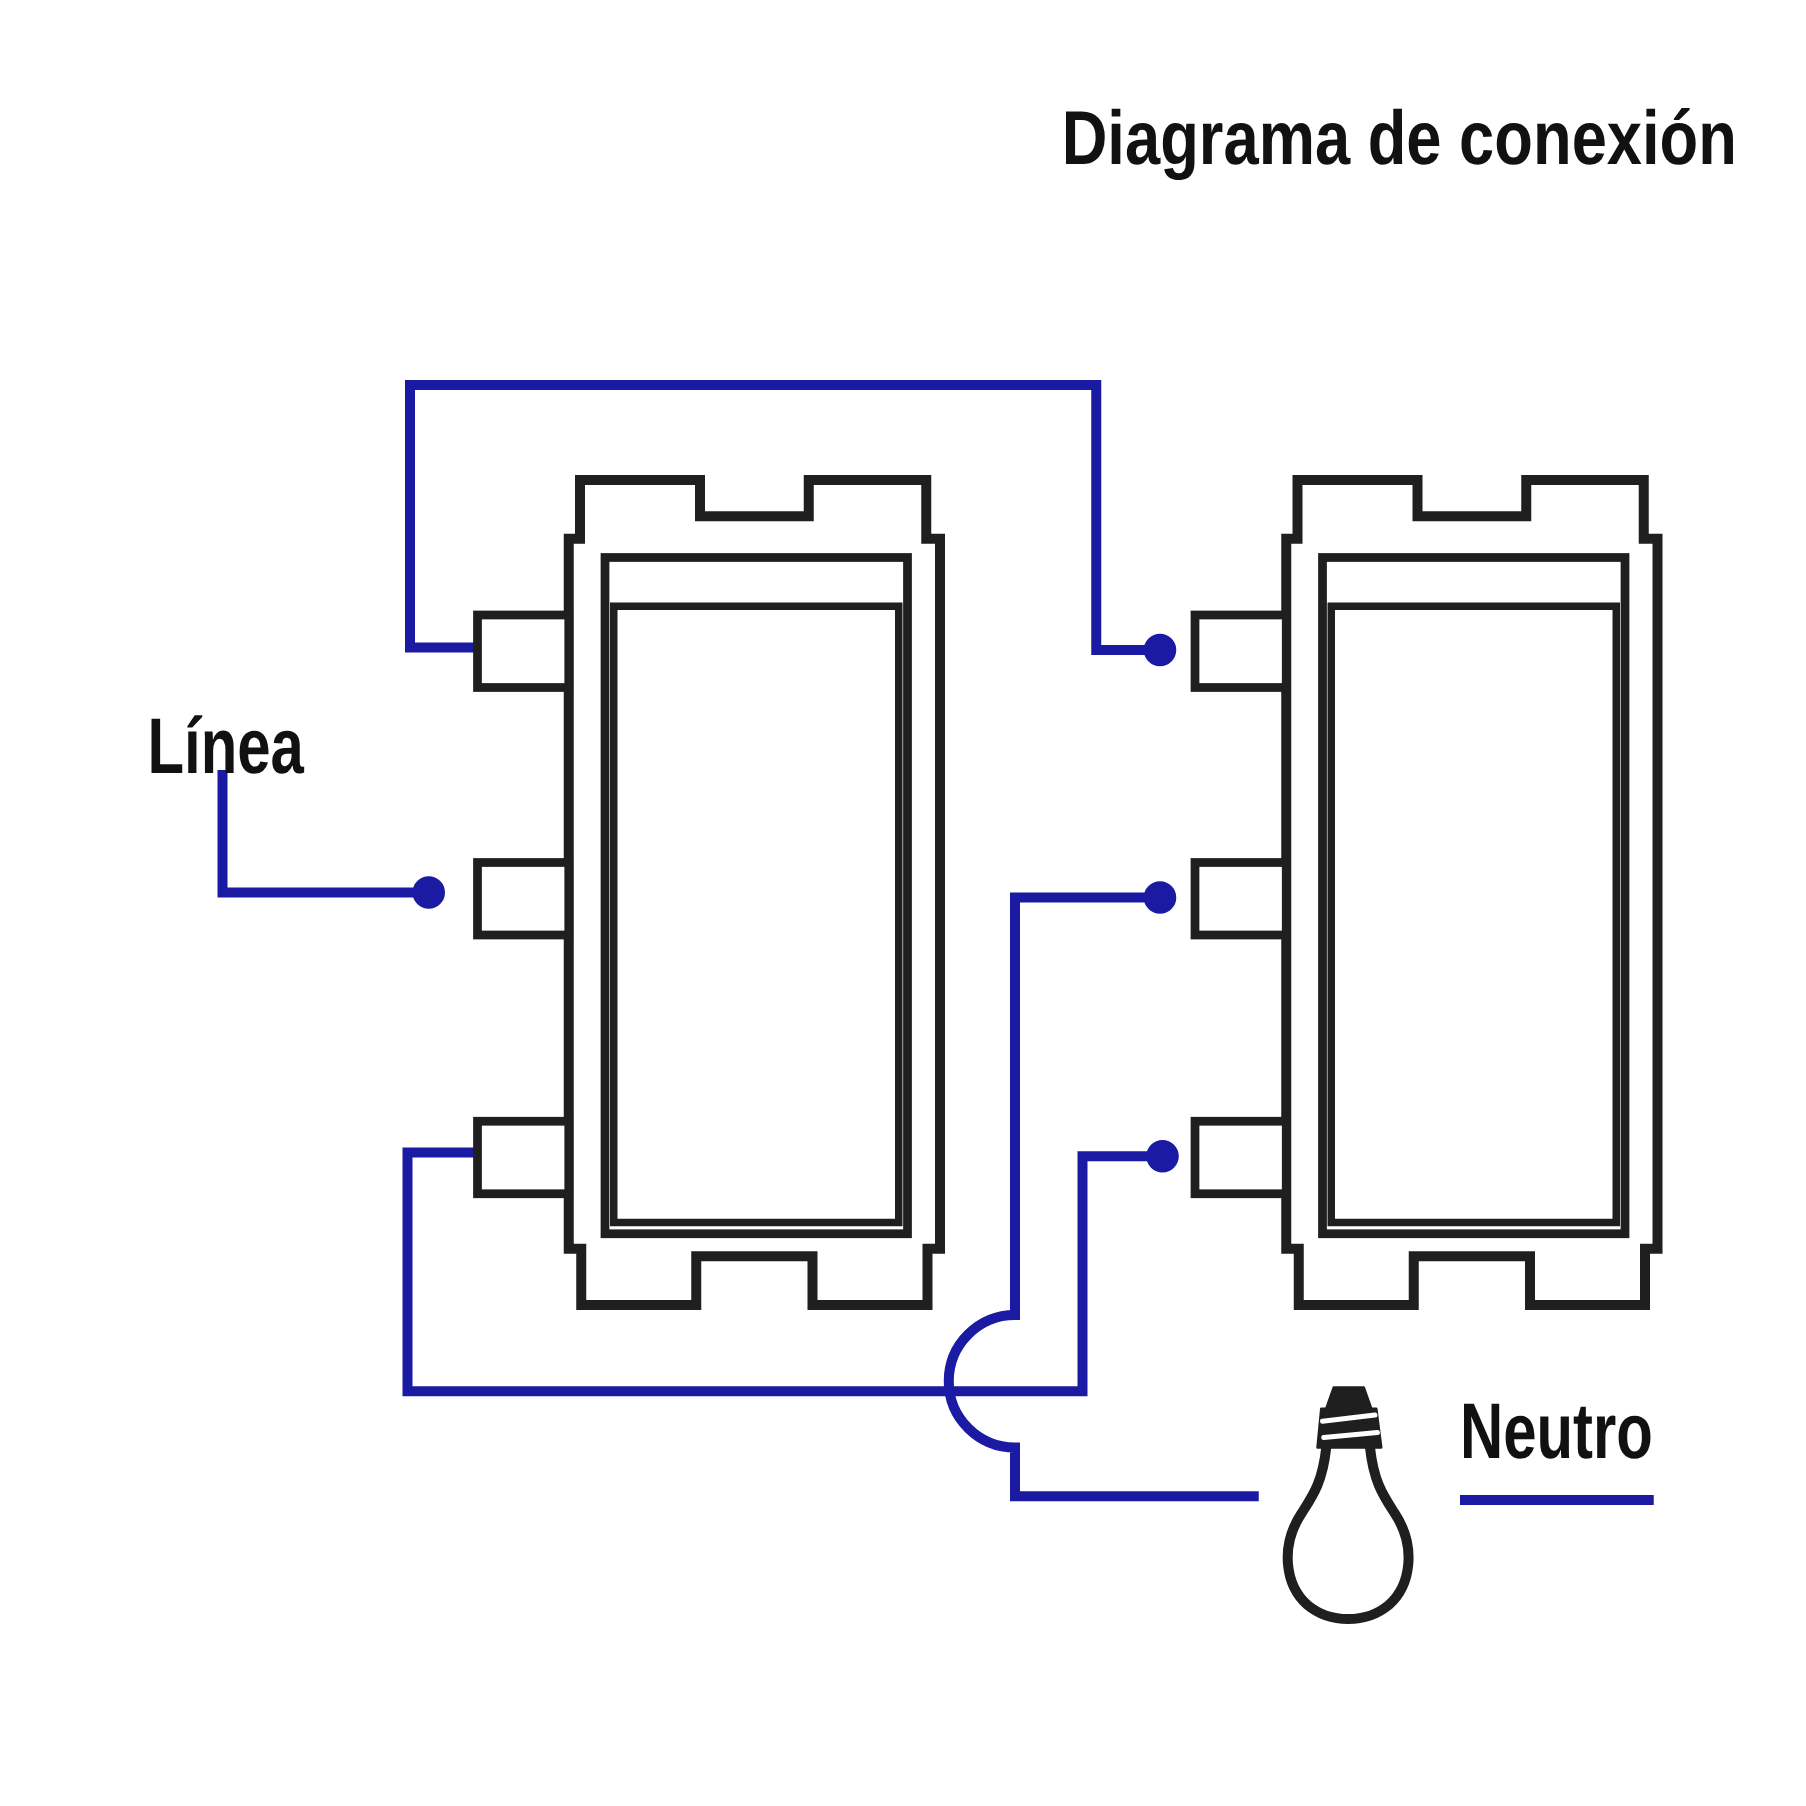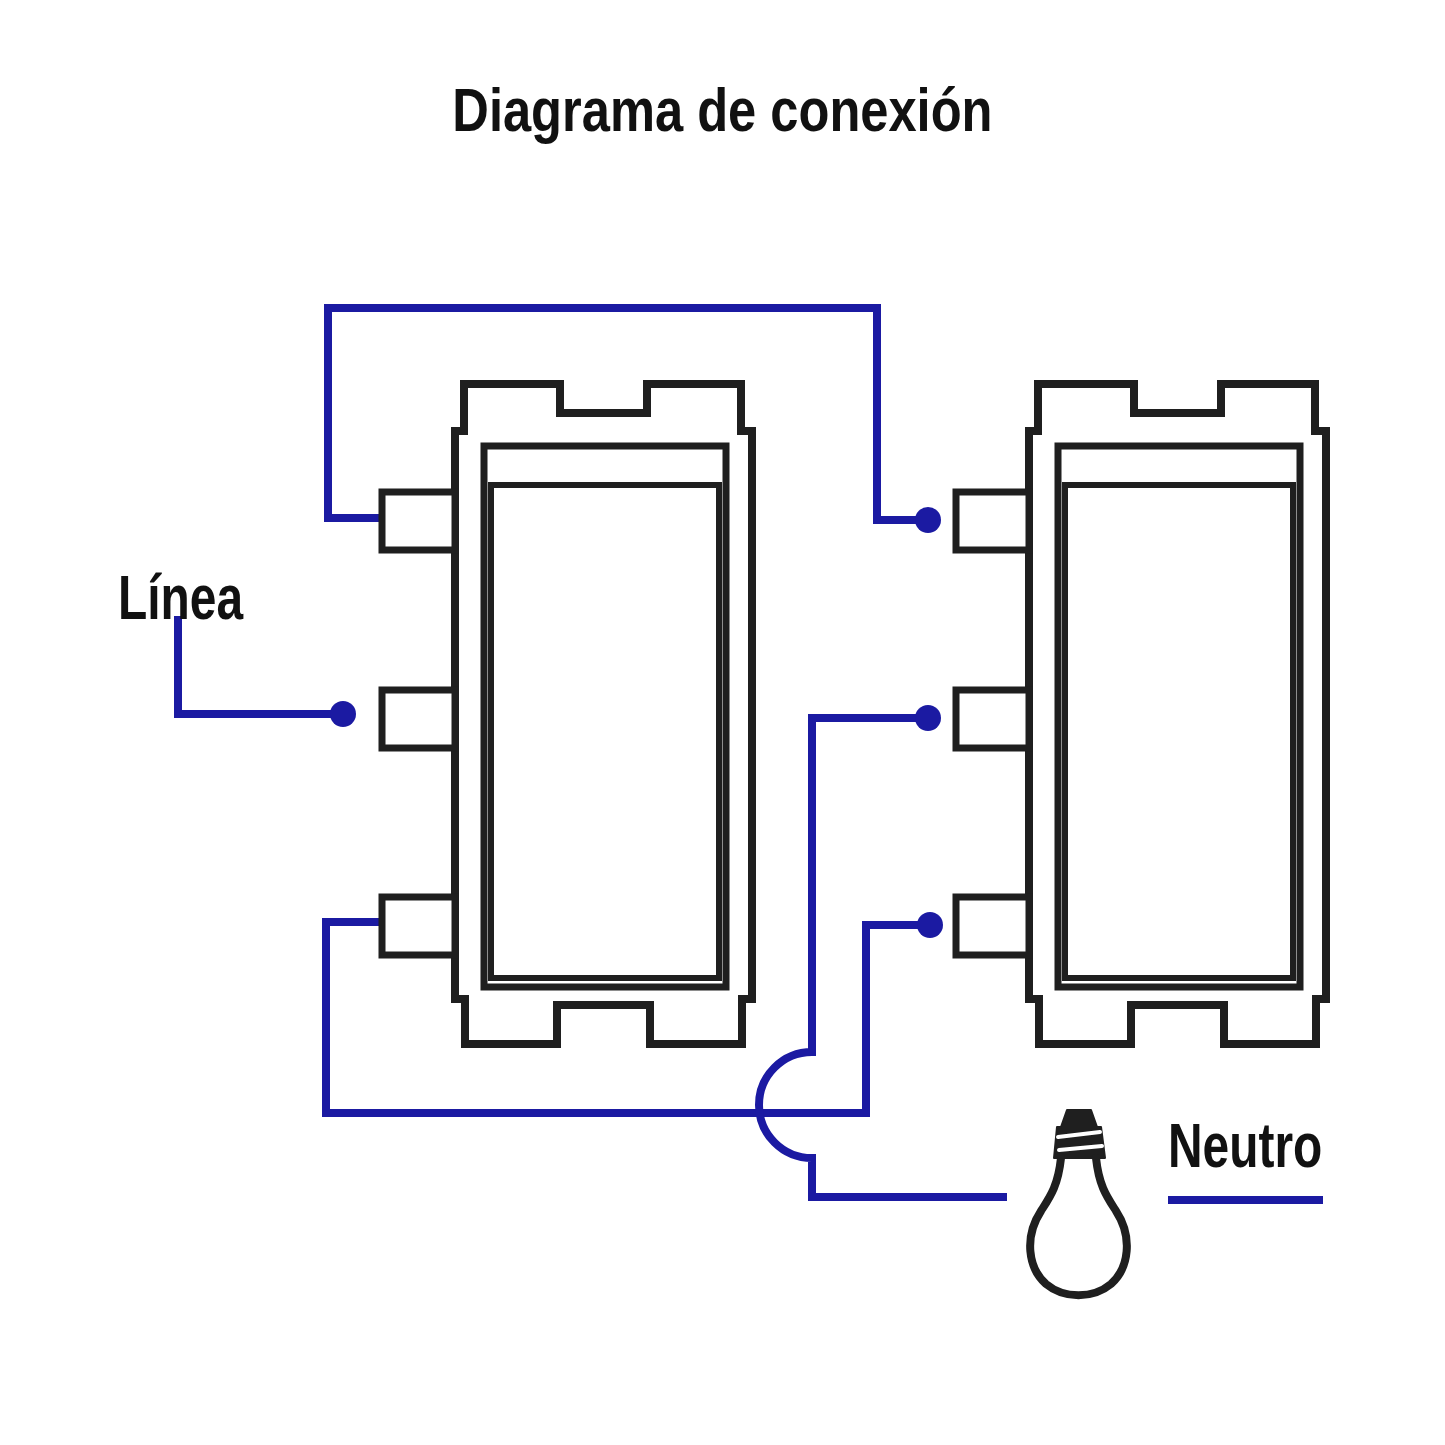--- a/index.html
+++ b/index.html
@@ -26,21 +26,21 @@
   .bulb-stroke{fill:none;stroke:var(--outline);stroke-width:8;stroke-linecap:round;}
   .bulb-fill{fill:var(--outline);stroke:var(--outline);stroke-width:2;stroke-linejoin:round;}
   .bulb-slit{fill:none;stroke:#ffffff;stroke-width:4;stroke-linecap:round;}
   .txt{
     position:absolute;
     color:var(--text);
     font-weight:bold;
     line-height:1;
     white-space:nowrap;
   }
-  .title{left:0;right:0;top:80px;font-size:61px;text-align:center;}
+  .title{left:0;right:0;top:80px;font-size:61px;text-align:right;}
   .title .squeeze{display:inline-block;transform:scaleX(.83);transform-origin:50% 50%;}
   .label-linea{left:118px;top:542px;font-size:63px;margin-top:24px;}
   .label-neutro{left:1168px;top:1114px;font-size:63px;}
   .label-linea .squeeze,.label-neutro .squeeze{
     display:inline-block;transform:scaleX(.76);transform-origin:0 50%;
   }
 </style>
 </head>
 <body>
 

